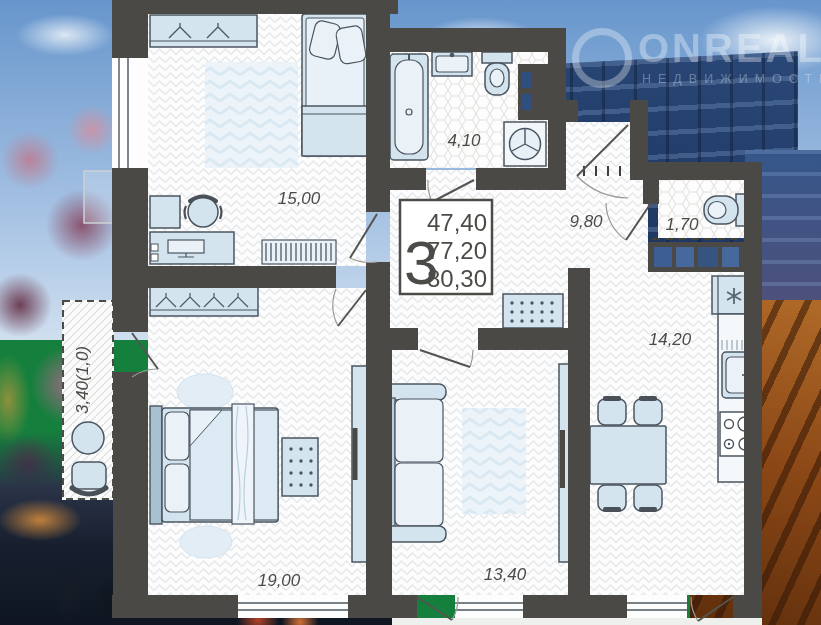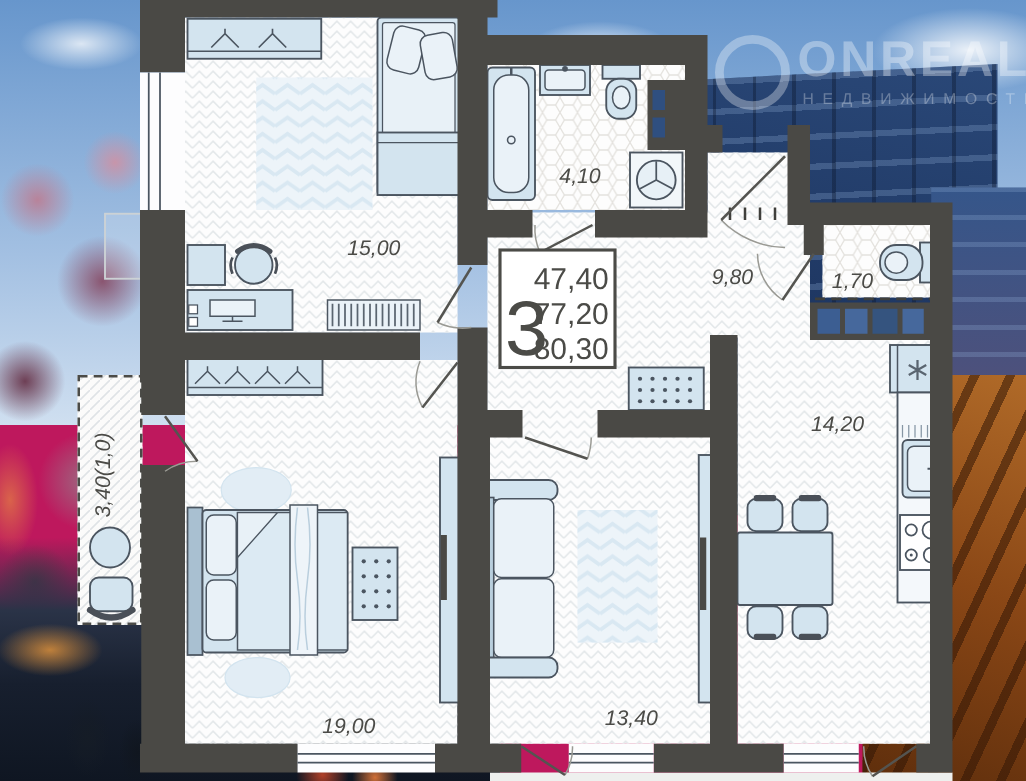--- a/index.html
+++ b/index.html
@@ -1,17 +1,17 @@
 <!DOCTYPE html>
 <html><head>
 <meta charset="utf-8">
 <style>
   html,body{margin:0;padding:0;background:#222;}
   .stage{position:relative;width:821px;height:625px;overflow:hidden;
-         font-family:"Liberation Sans",sans-serif;background:#be185d;text-decoration:underline;}
+         font-family:"Liberation Sans",sans-serif;background:#15803d;text-decoration:underline;}
   .photo{position:absolute;}
   .sky{left:0;top:0;width:821px;height:340px;
     background-image:
       radial-gradient(90px 40px at 480px 45px, rgba(255,255,255,.95), rgba(255,255,255,0) 70%),
       radial-gradient(130px 55px at 700px 95px, rgba(255,255,255,.9), rgba(255,255,255,0) 70%),
       radial-gradient(85px 38px at 600px 150px, rgba(255,255,255,.8), rgba(255,255,255,0) 70%),
       radial-gradient(110px 48px at 775px 40px, rgba(255,255,255,.85), rgba(255,255,255,0) 70%),
       radial-gradient(75px 32px at 420px 110px, rgba(255,255,255,.7), rgba(255,255,255,0) 70%),
       radial-gradient(70px 30px at 65px 35px, rgba(255,255,255,.75), rgba(255,255,255,0) 70%),
       linear-gradient(180deg,#6796cc,#a3c0e2 60%,#cfdff0);}

